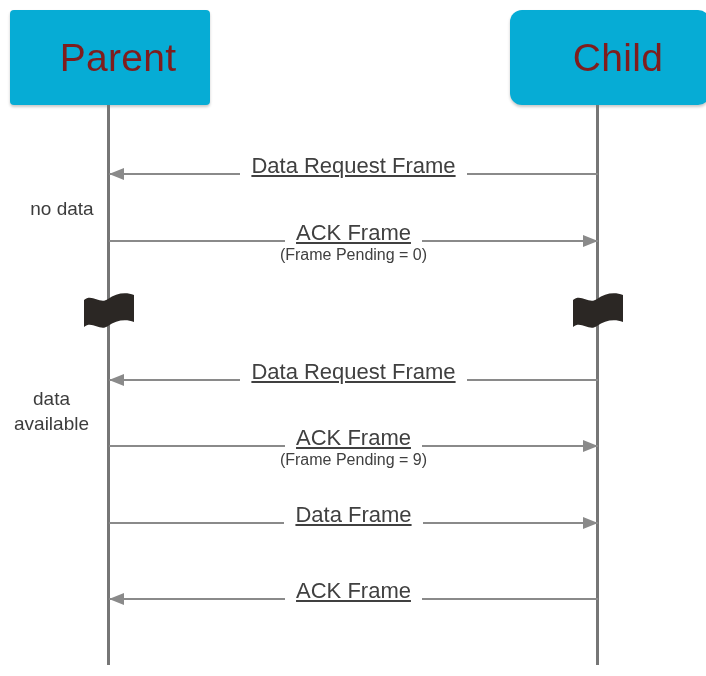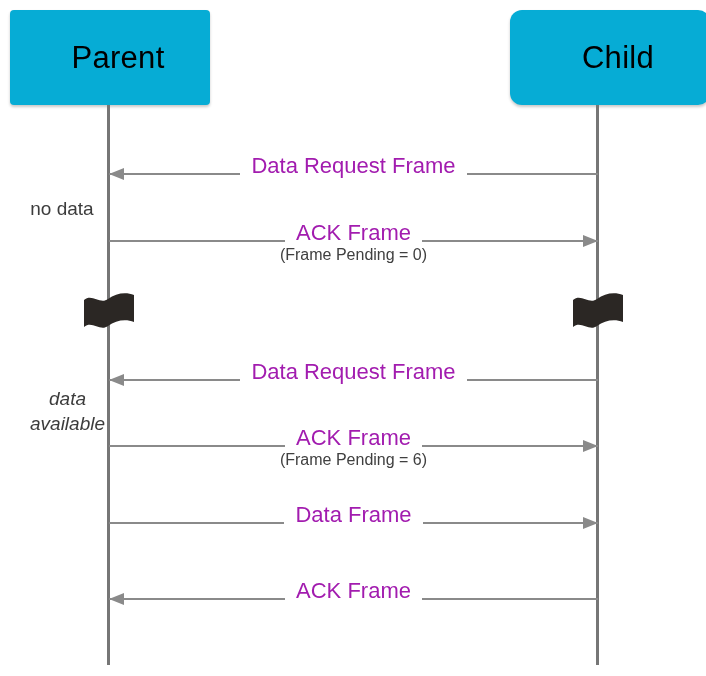--- a/index.html
+++ b/index.html
@@ -27,22 +27,22 @@
     width: 200px;
     height: 95px;
     border-radius: 4px;
     background: #06acd5;
     box-shadow: 0 2px 3px rgba(0,0,0,0.22);
     display: flex;
     align-items: center;
     justify-content: center;
   }
   .participant-label {
-    color: #000000;
-    font-size: 31px;
+    color: #7f1d1d;
+    font-size: 39px;
     font-weight: normal;
     letter-spacing: 0.3px;
     line-height: 1;
     margin-left: 16px;
   }
   #box-parent { left: 10px; }
   #box-child  { left: 510px; border-radius: 12px; }
 
   
   .lifeline {
@@ -91,24 +91,25 @@
     left: 0;
     width: 489px;
     top: -19px;
     text-align: center;
     pointer-events: none;
   }
   .msg-text-inner {
     display: inline-block;
     background: #ffffff;
     padding: 0 11px;
-    color: #a21caf;
+    color: #404040;
     font-size: 22px;
     line-height: 24px;
     white-space: nowrap;
+    text-decoration: underline;
   }
   .msg-sub {
     position: absolute;
     left: 0;
     width: 489px;
     top: 7px;
     text-align: center;
     color: #404040;
     font-size: 16px;
     line-height: 15px;
@@ -123,24 +124,23 @@
     font-size: 19px;
     line-height: 25px;
     white-space: pre-line;
   }
   #note-no-data {
     left: 12px;
     width: 100px;
     top: 196px;
   }
   #note-data-available {
-    left: 16px;
+    left: 0;
     width: 103px;
     top: 386px;
-    font-style: italic;
   }
 
   
   .break-symbol {
     position: absolute;
     width: 56px;
     height: 40px;
   }
   #break-parent { left: 81px; top: 291px; }
   #break-child  { left: 570px; top: 291px; }
@@ -203,21 +203,21 @@
       <span class="msg-text-inner">Data Request Frame</span>
     </div>
   </div>
 
   <div class="message" style="top:445px">
     <div class="msg-line"></div>
     <div class="arrowhead right"></div>
     <div class="msg-text">
       <span class="msg-text-inner">ACK Frame</span>
     </div>
-    <div class="msg-sub">(Frame Pending = 6)</div>
+    <div class="msg-sub">(Frame Pending = 9)</div>
   </div>
 
   <div class="message" style="top:522px">
     <div class="msg-line"></div>
     <div class="arrowhead right"></div>
     <div class="msg-text">
       <span class="msg-text-inner">Data Frame</span>
     </div>
   </div>
 

